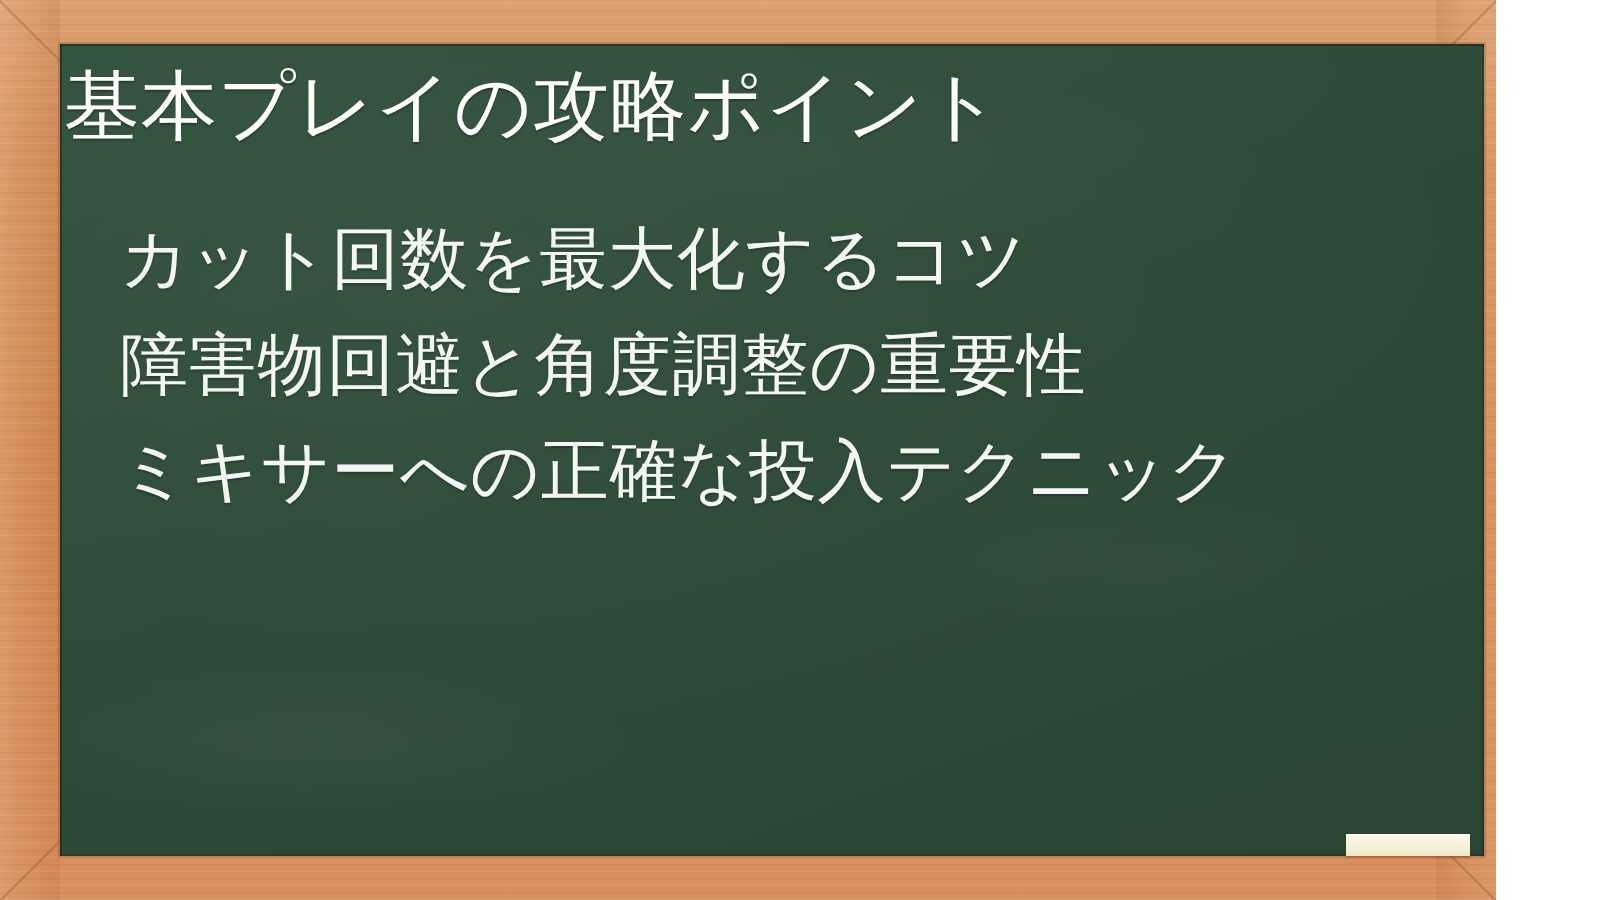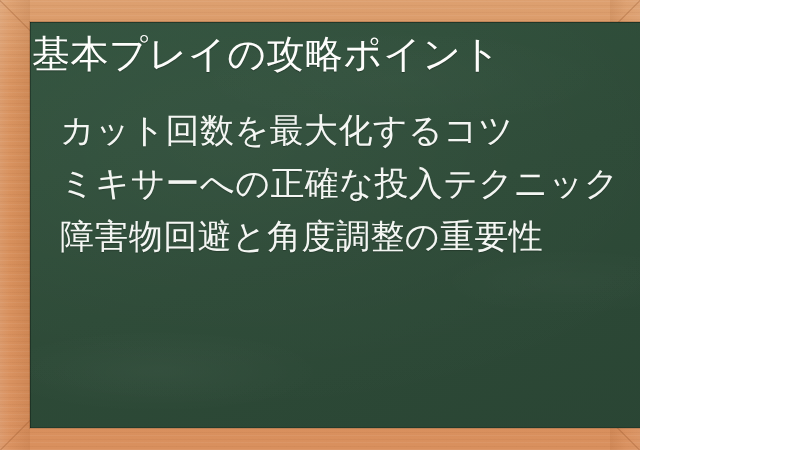--- a/index.html
+++ b/index.html
@@ -10,21 +10,21 @@
   body {
     width: 800px;
     height: 450px;
     overflow: hidden;
     font-family: "Liberation Sans", "DejaVu Sans", sans-serif;
   }
 
   
   #blackboard-frame {
     position: relative;
-    width: 640px;
+    width: 748px;
     height: 450px;
     box-sizing: border-box;
     background:
       
       repeating-linear-gradient(
         0deg,
         rgba(255,255,255,0.055) 0px,
         rgba(255,255,255,0.055) 1px,
         rgba(0,0,0,0.00) 1px,
         rgba(0,0,0,0.00) 3px,
@@ -188,22 +188,22 @@
   <div id="chalkboard">
 
     <div id="chalk-dust"></div>
 
     <div id="board-content">
 
       <div id="board-title">基本プレイの攻略ポイント</div>
 
       <ul id="bullet-list">
         <li>カット回数を最大化するコツ</li>
+        <li>障害物回避と角度調整の重要性</li>
         <li>ミキサーへの正確な投入テクニック</li>
-        <li>障害物回避と角度調整の重要性</li>
       </ul>
 
     </div>
   </div>
 
   <div id="chalk-stick"></div>
 
 </div>
 
 </body></html>

